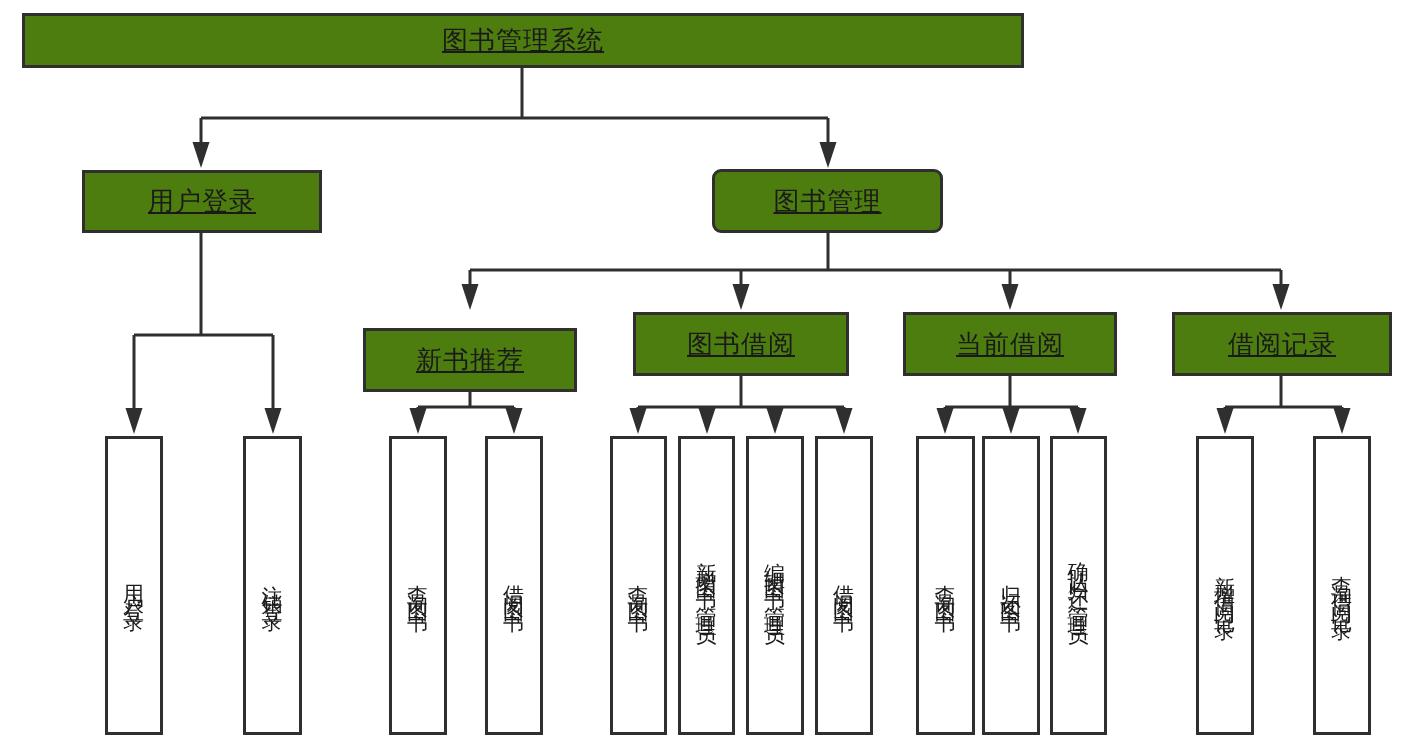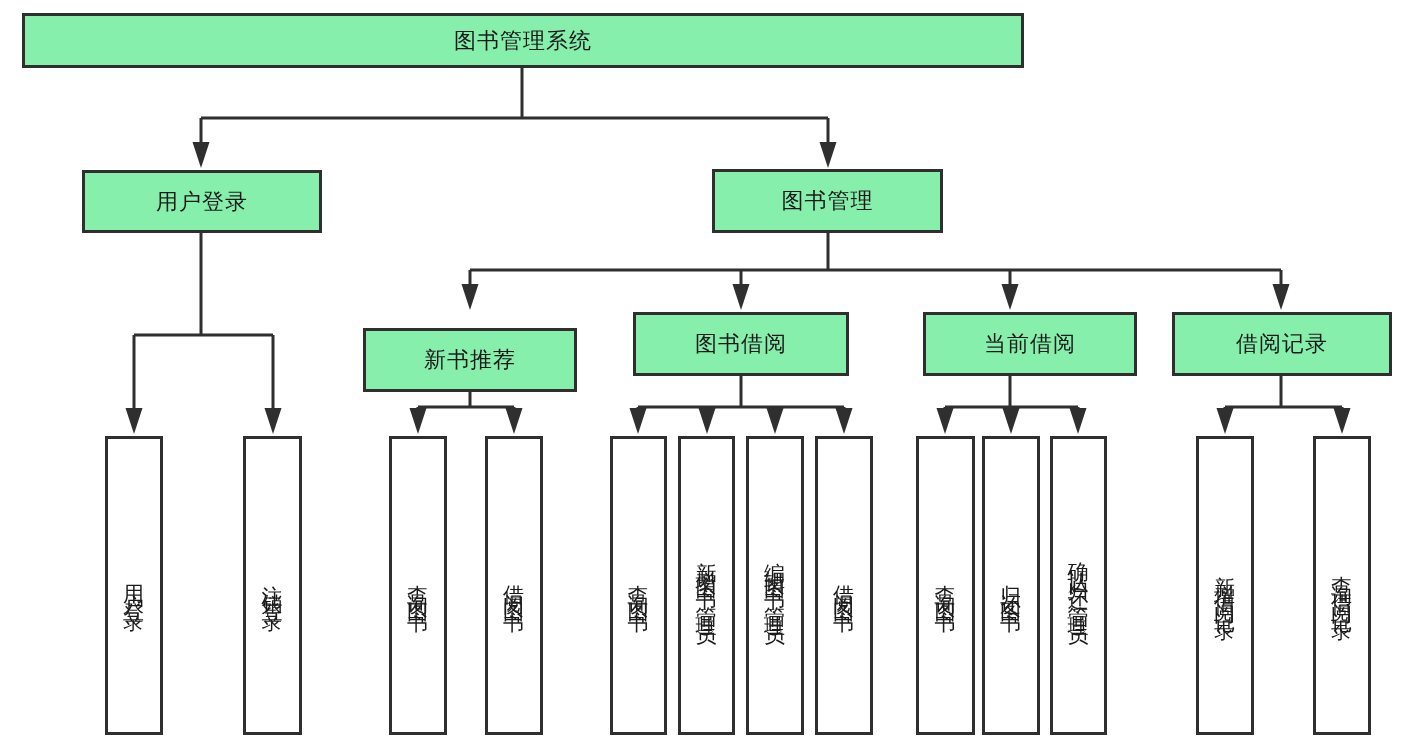--- a/index.html
+++ b/index.html
@@ -12,25 +12,26 @@
     width:1405px;height:747px;
     background:#ffffff;
     font-family:"Liberation Sans","DejaVu Sans",sans-serif;
     overflow:hidden;
   }
   #wires{position:absolute;left:0;top:0;width:1405px;height:747px;pointer-events:none;}
   .node{
     position:absolute;
     box-sizing:border-box;
     border:3px solid var(--line);
-    background:#86efac;
+    background:#4d7c0f;
     display:flex;align-items:center;justify-content:center;
-    font-size:22px;color:var(--text);
+    font-size:26px;color:var(--text);
     letter-spacing:1px;
     z-index:2;
+    text-decoration:underline;
   }
   .leaf{
     position:absolute;
     box-sizing:border-box;
     top:436px;height:299px;
     border:3px solid var(--line);
     background:#ffffff;
     writing-mode:vertical-rl;
     display:flex;align-items:center;justify-content:center;
     font-size:21px;color:var(--text);
@@ -123,31 +124,31 @@
     </g>
   </svg>
 
   <div class="node" style="left:22px;top:13px;width:1002px;height:55px;">
     <span>图书管理系统</span>
   </div>
 
   <div class="node" style="left:82px;top:170px;width:240px;height:63px;">
     <span>用户登录</span>
   </div>
-  <div class="node" style="left:712px;top:169px;width:231px;height:64px;">
+  <div class="node" style="left:712px;top:169px;width:231px;height:64px;border-radius:9px;">
     <span>图书管理</span>
   </div>
 
   <div class="node" style="left:363px;top:312px;width:214px;height:64px;margin-top:16px;">
     <span>新书推荐</span>
   </div>
   <div class="node" style="left:633px;top:312px;width:216px;height:64px;">
     <span>图书借阅</span>
   </div>
-  <div class="node" style="left:903px;top:312px;width:214px;height:64px;margin-left:20px;">
+  <div class="node" style="left:903px;top:312px;width:214px;height:64px;">
     <span>当前借阅</span>
   </div>
   <div class="node" style="left:1172px;top:312px;width:220px;height:64px;">
     <span>借阅记录</span>
   </div>
 
   <div class="leaf" style="left:105px;width:58px;">
     <span>用户登录</span>
   </div>
   <div class="leaf" style="left:243px;width:59px;">

